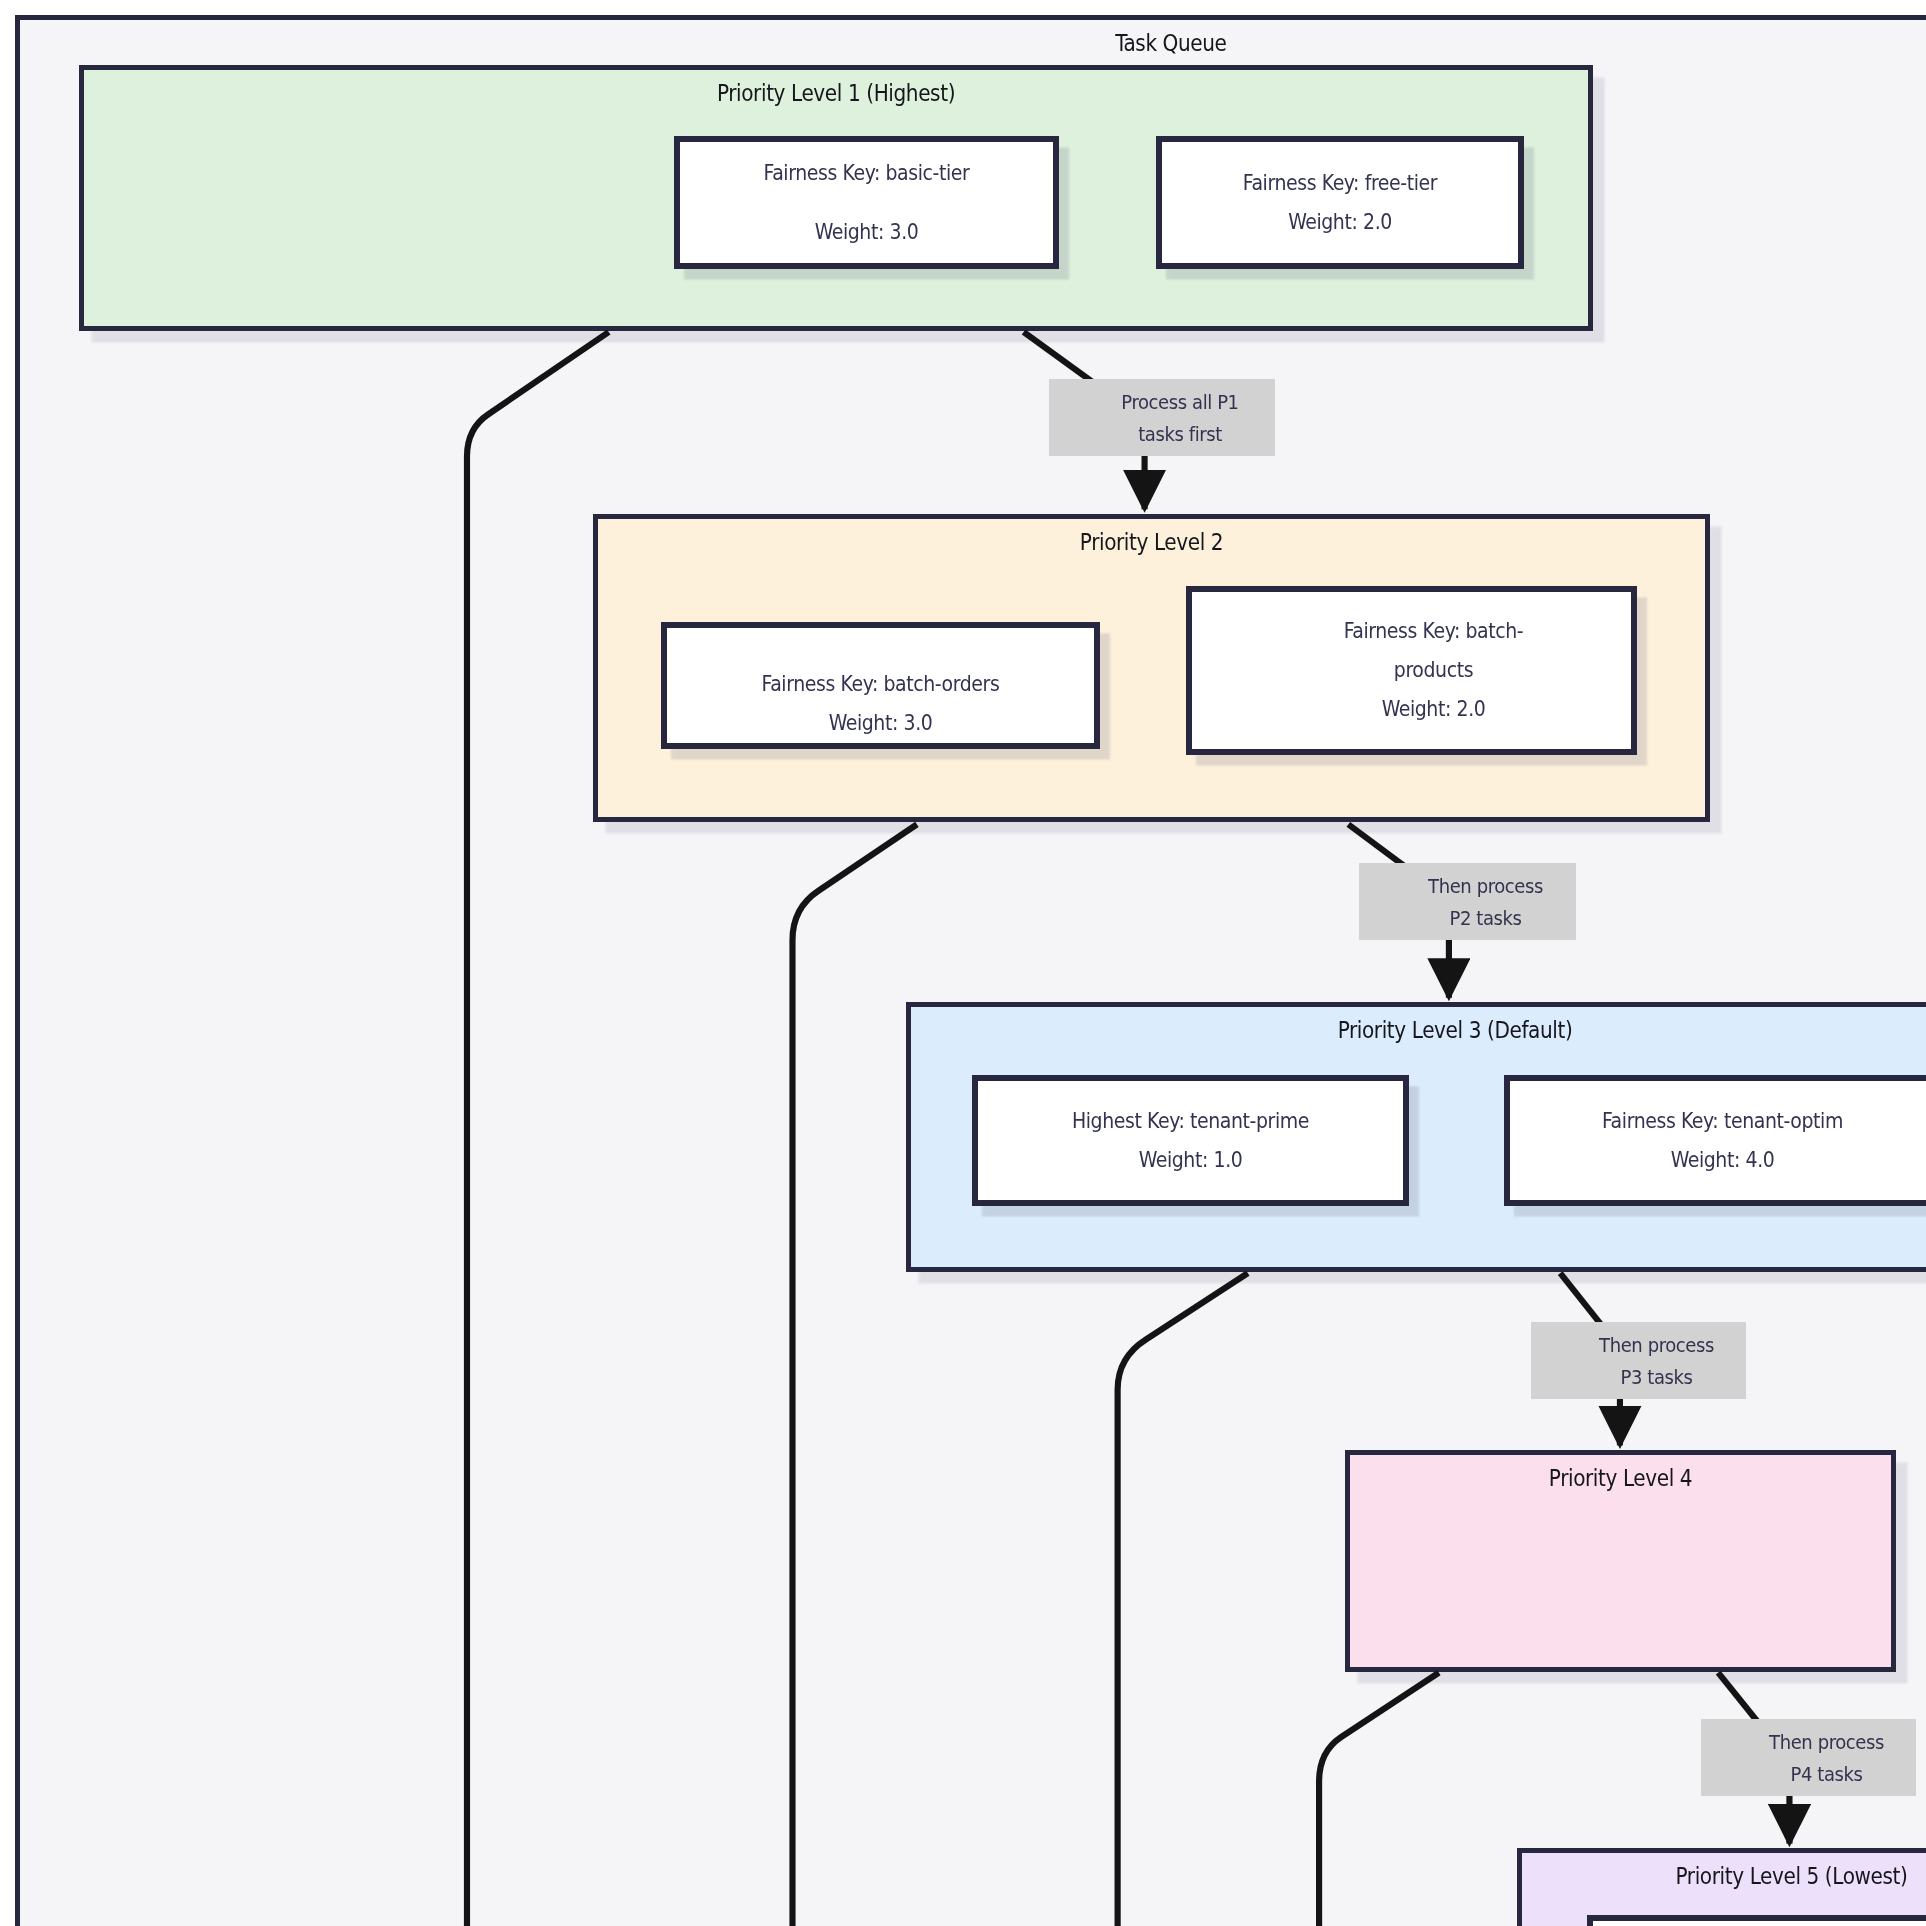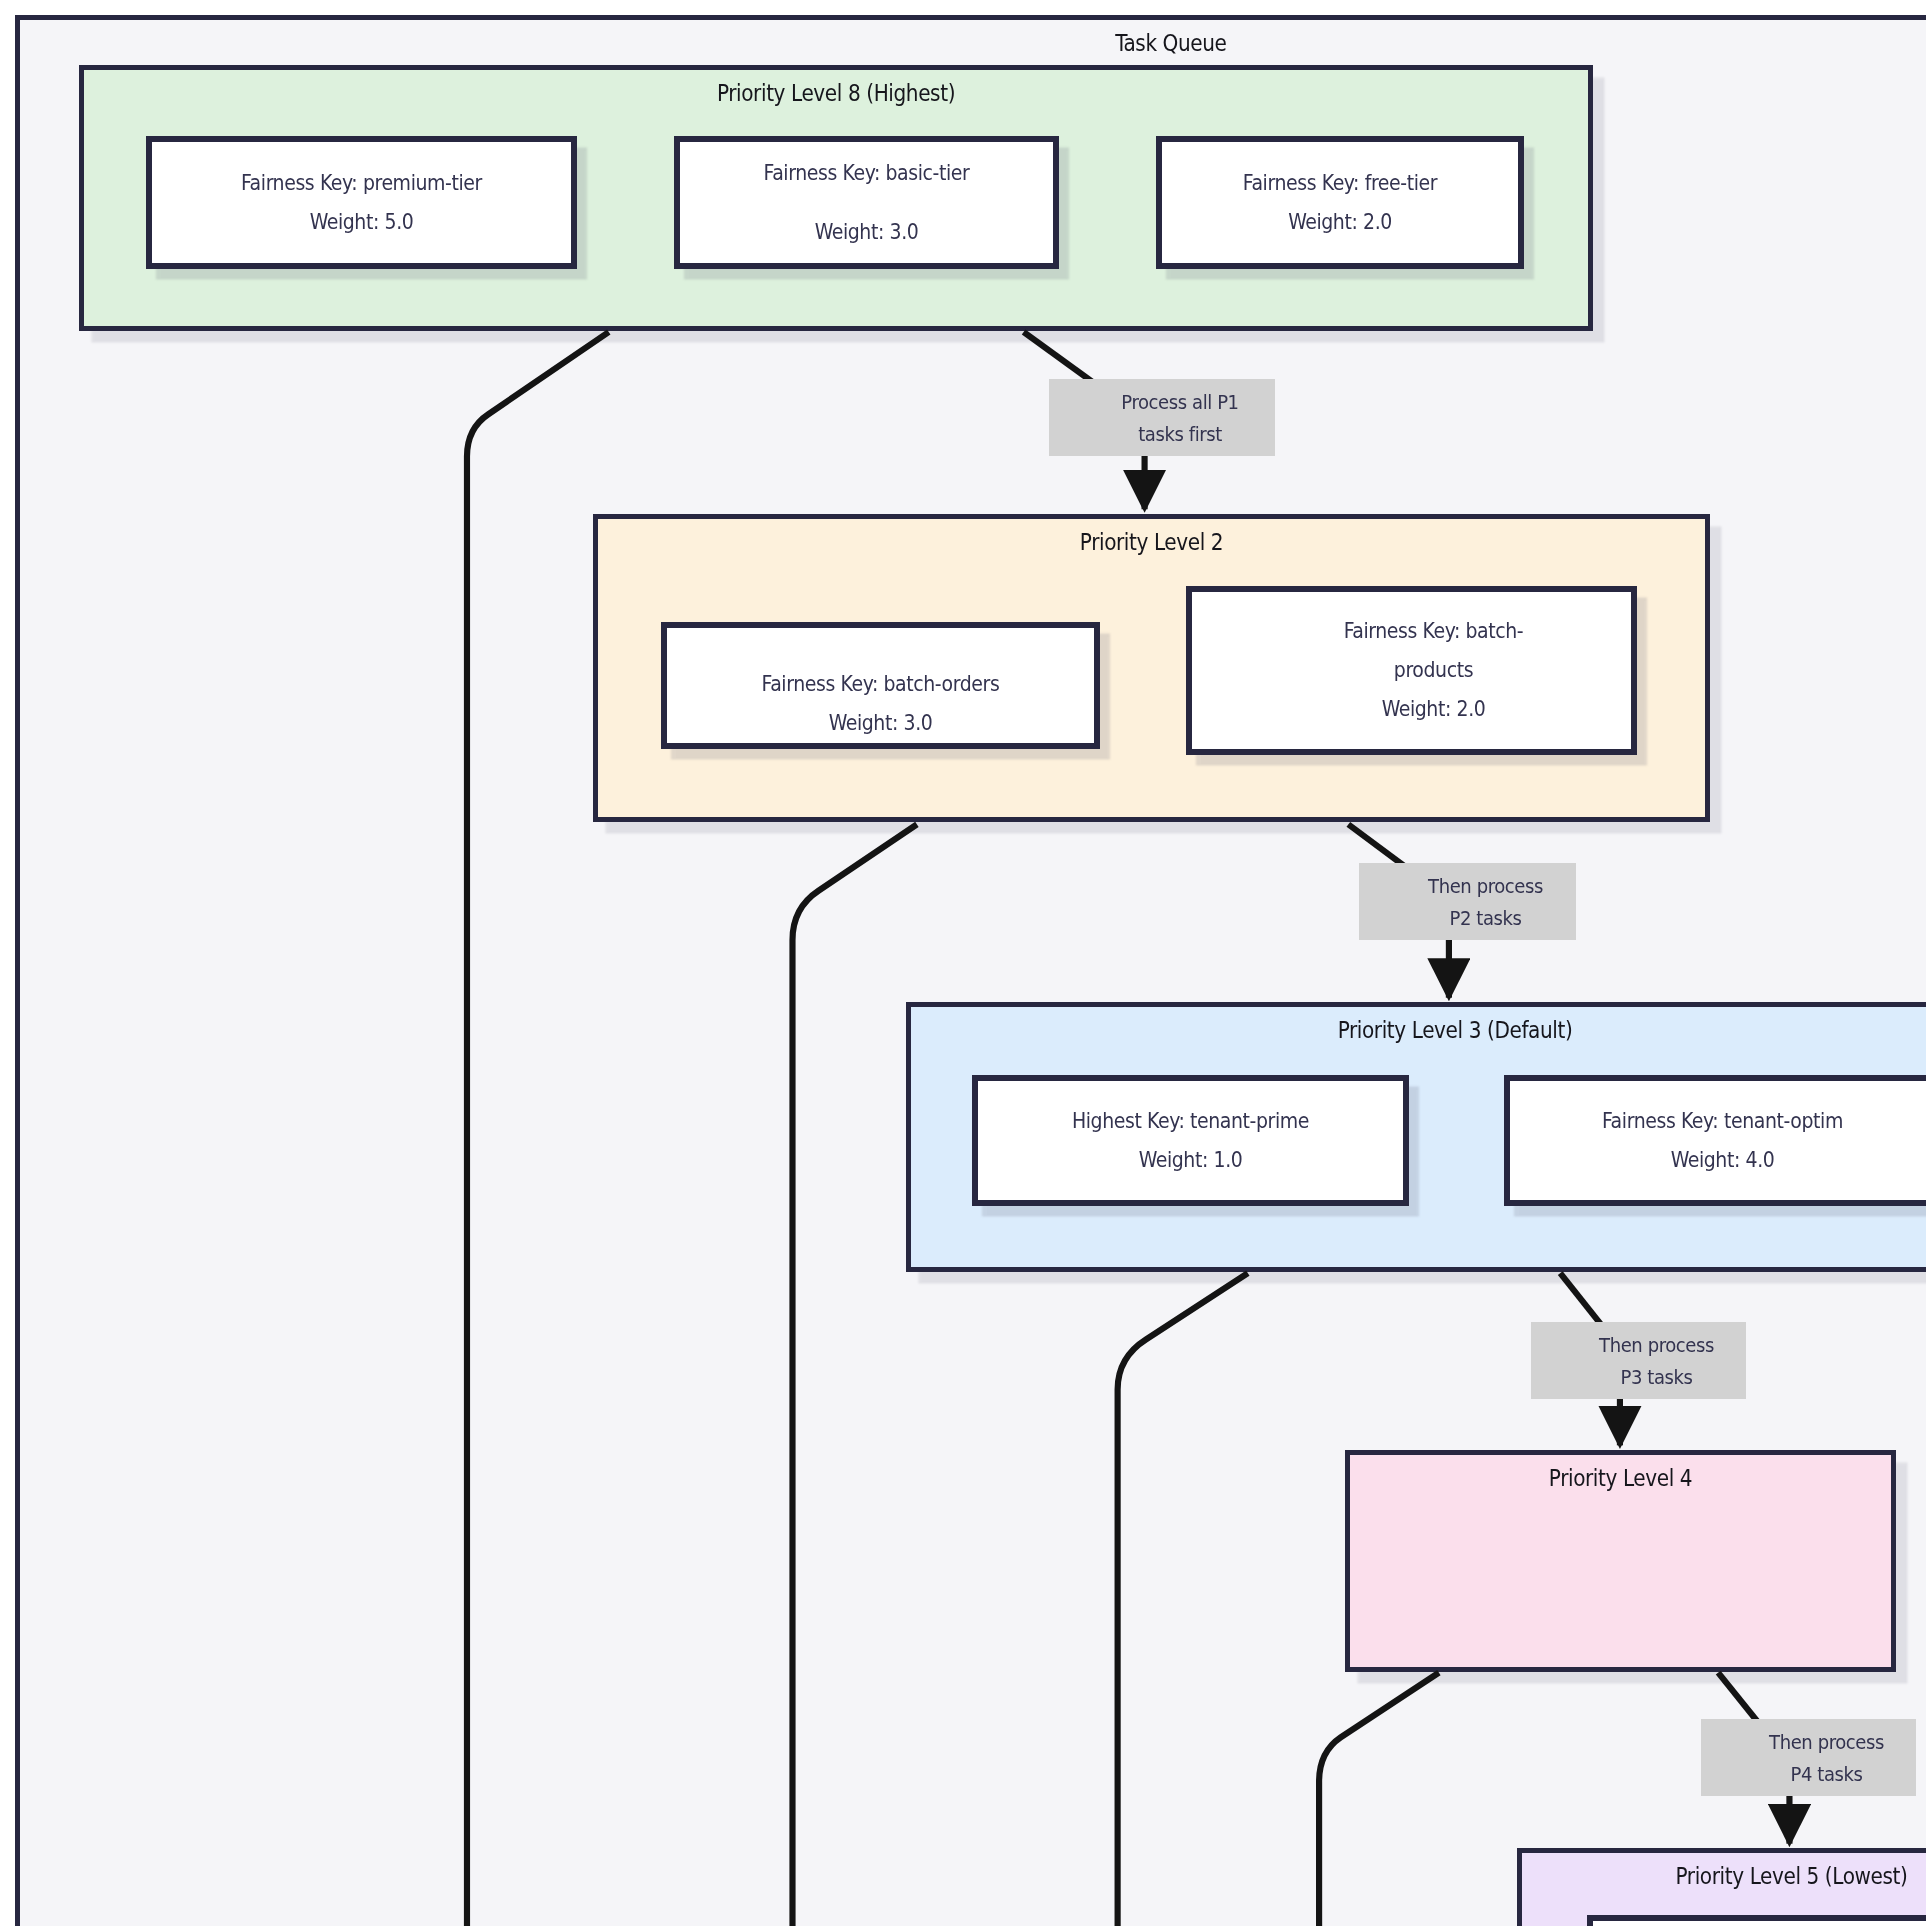--- a/index.html
+++ b/index.html
@@ -30,25 +30,21 @@
 </head>
 <body>
 
 <div id="canvas">
 
   <div class="cluster outer" style="left:15.4px;top:15.4px;width:2311px;height:2101px;">
     <div class="cluster-label">Task Queue</div>
   </div>
 
   <div class="cluster c-green" style="left:79px;top:65px;width:1514px;height:266px;">
-    <div class="cluster-label">Priority Level 8 (Highest)</div>
-  </div>
-  <div class="node" style="left:146px;top:136px;width:431px;height:133px;">
-    <span class="tline">Fairness Key: premium-tier</span>
-    <span class="tline">Weight: 5.0</span>
+    <div class="cluster-label">Priority Level 1 (Highest)</div>
   </div>
   <div class="node" style="left:674px;top:136px;width:385px;height:133px;gap:20px;">
     <span class="tline">Fairness Key: basic-tier</span>
     <span class="tline">Weight: 3.0</span>
   </div>
   <div class="node" style="left:1156px;top:136px;width:368px;height:133px;">
     <span class="tline">Fairness Key: free-tier</span>
     <span class="tline">Weight: 2.0</span>
   </div>
 

